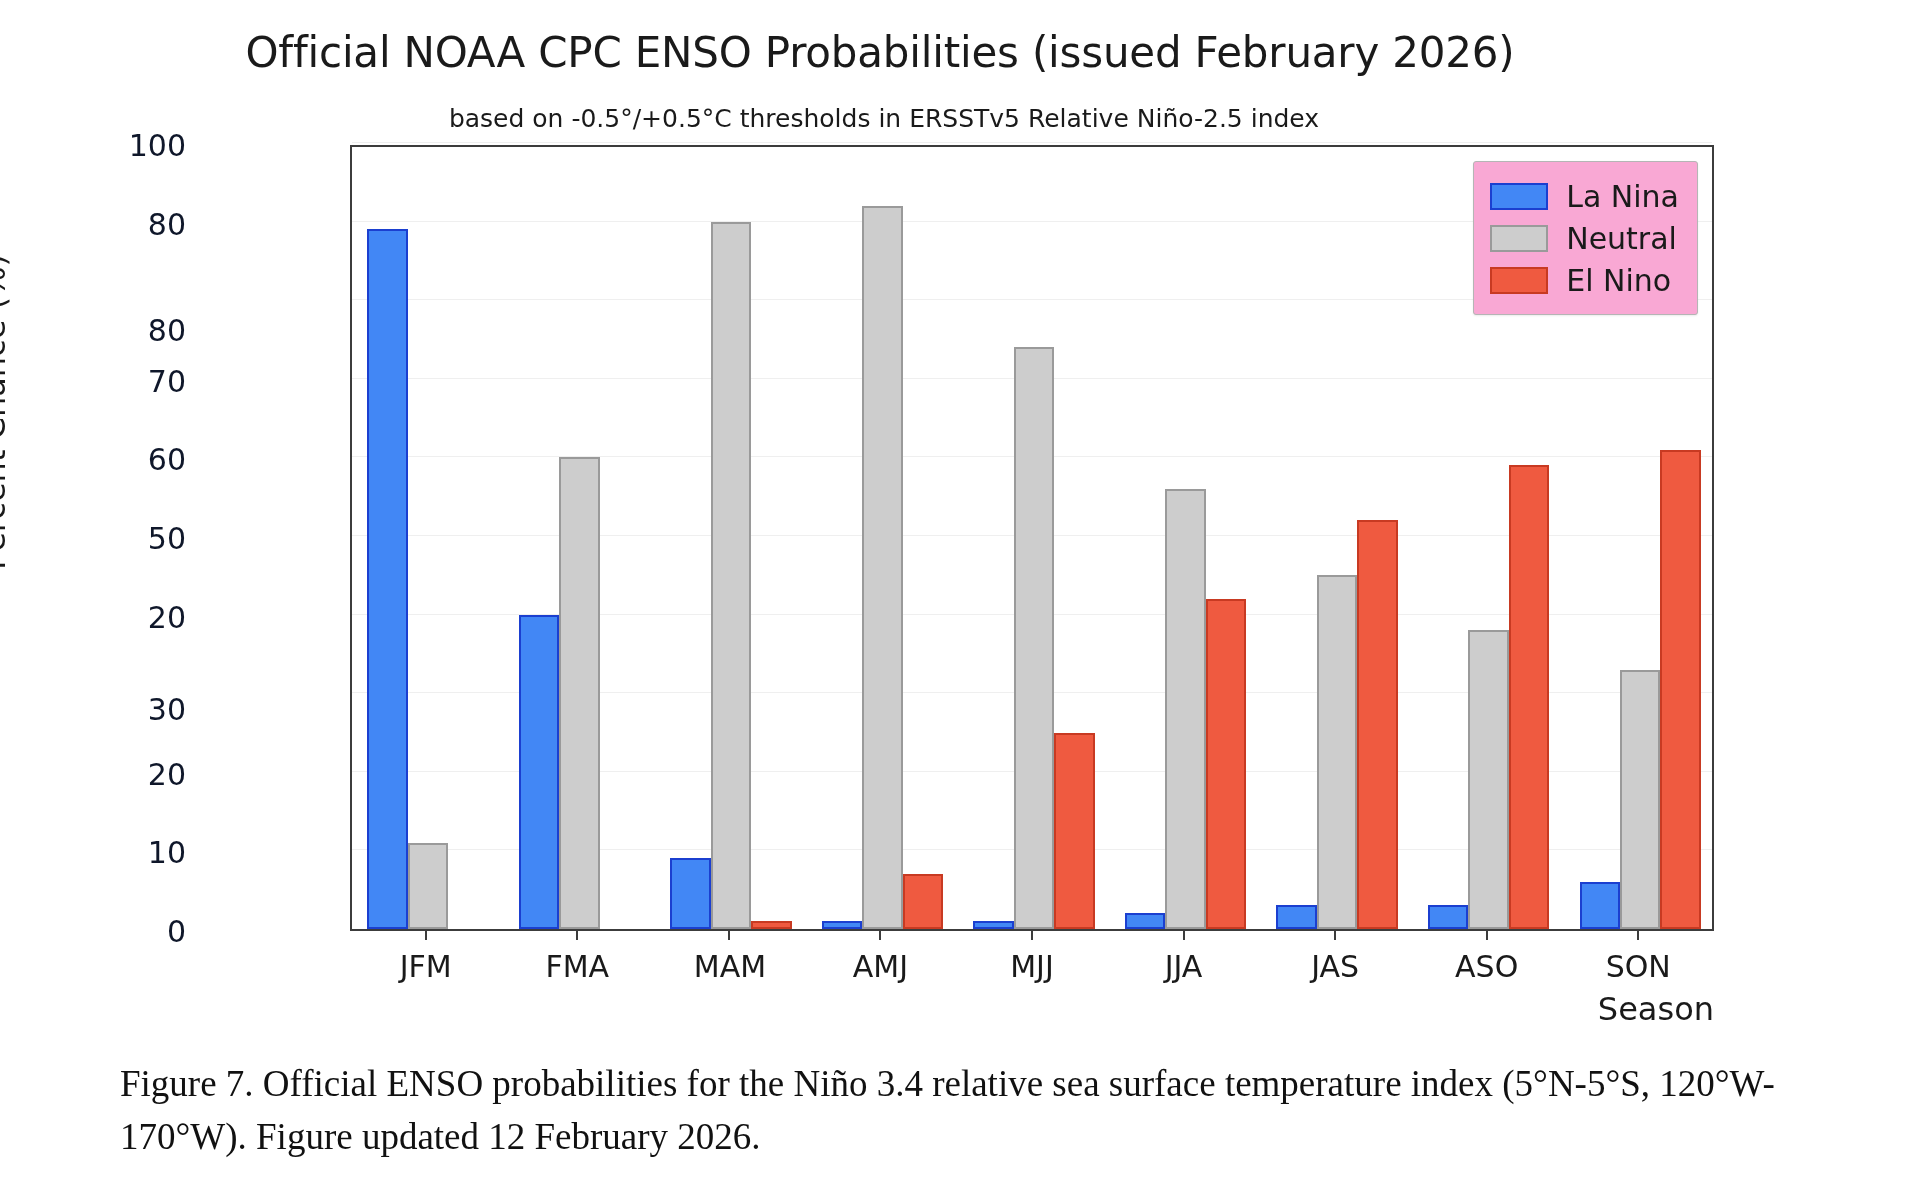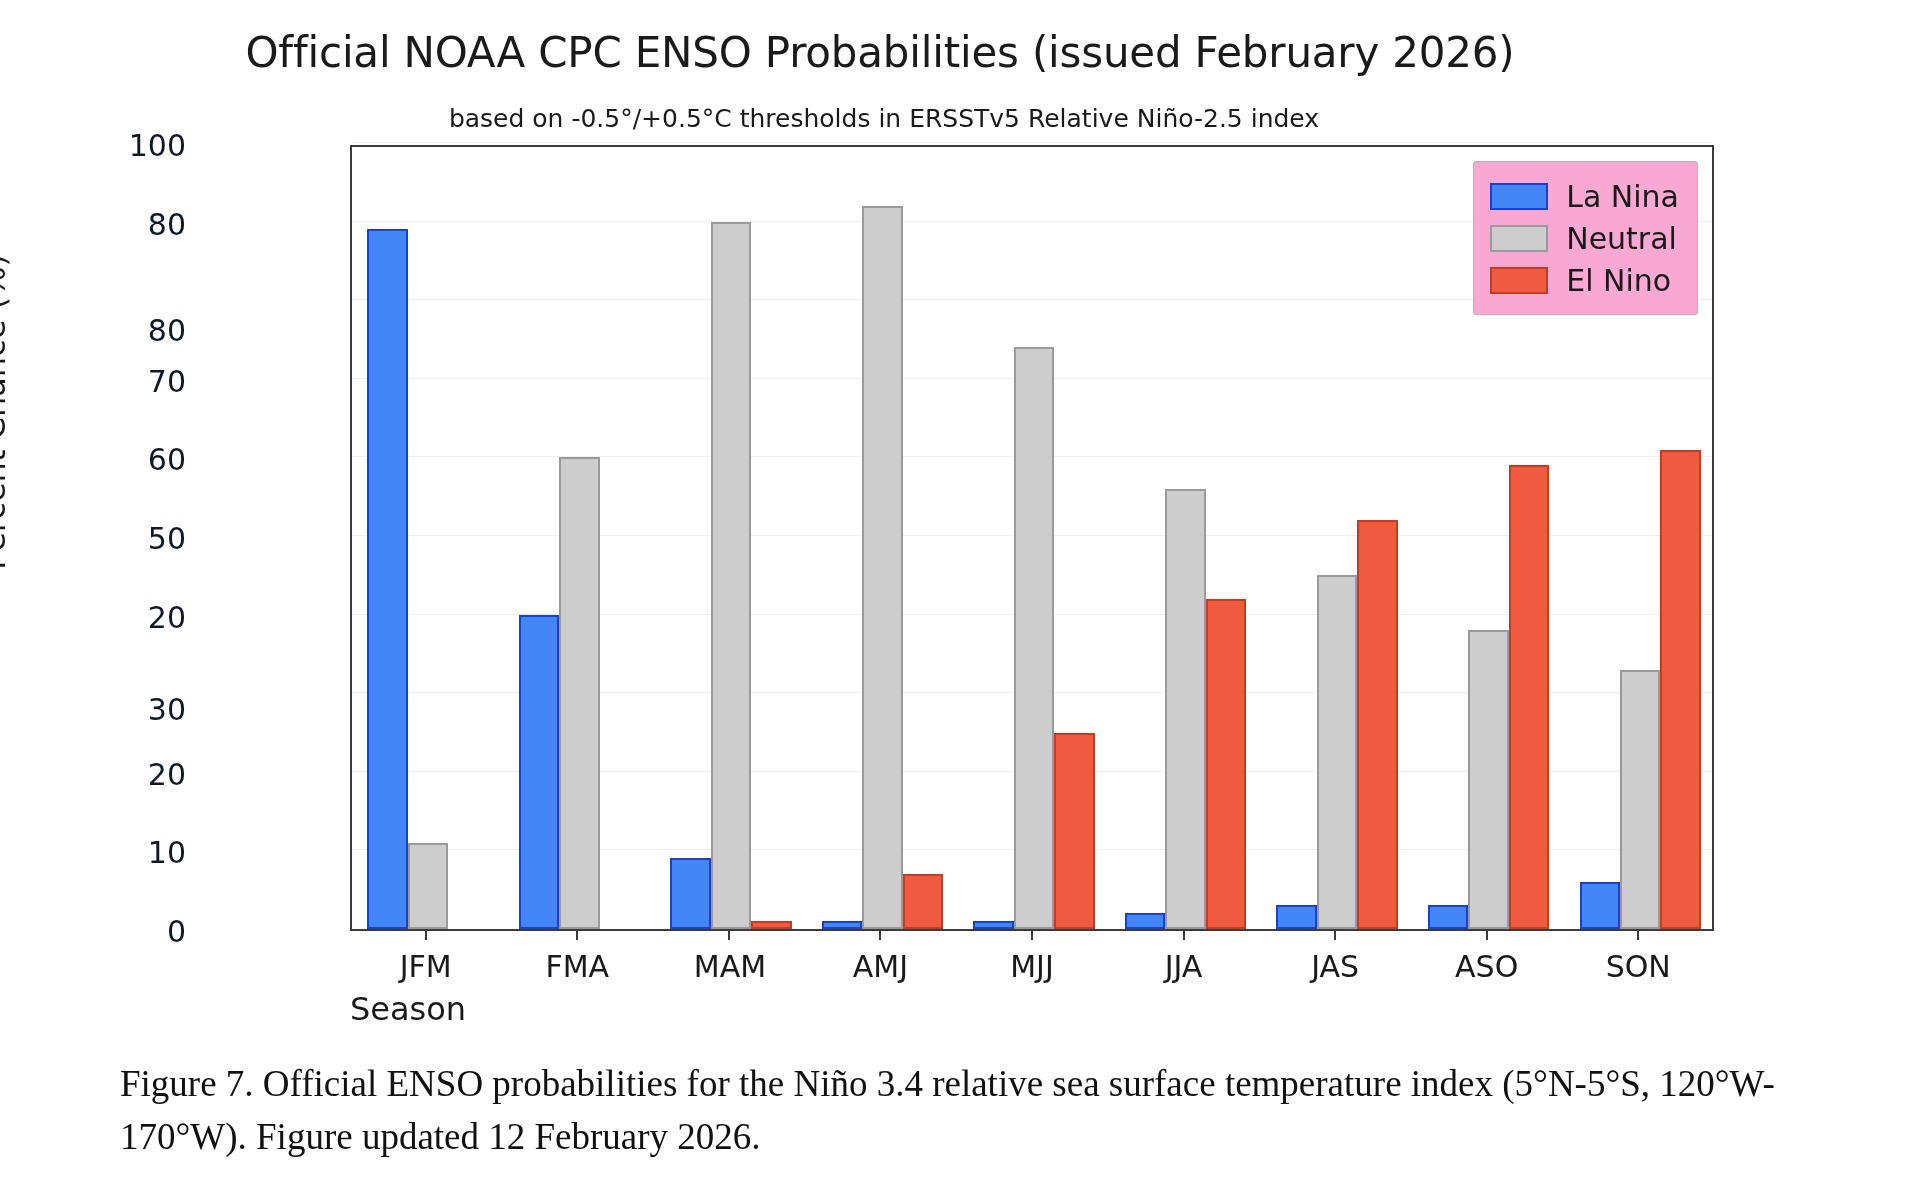--- a/index.html
+++ b/index.html
@@ -128,21 +128,21 @@
     text-align: center;
     font-size: 30px;
     color: #1a1a1a;
     white-space: nowrap;
   }
   #x-axis-title {
     position: absolute;
     left: 350px;
     top: 990px;
     width: 1364px;
-    text-align: left;
+    text-align: right;
     font-size: 32px;
     color: #1a1a1a;
   }
 
   
   #bars-layer {
     position: absolute;
     left: 0; top: 0;
     width: 100%; height: 100%;
   }

